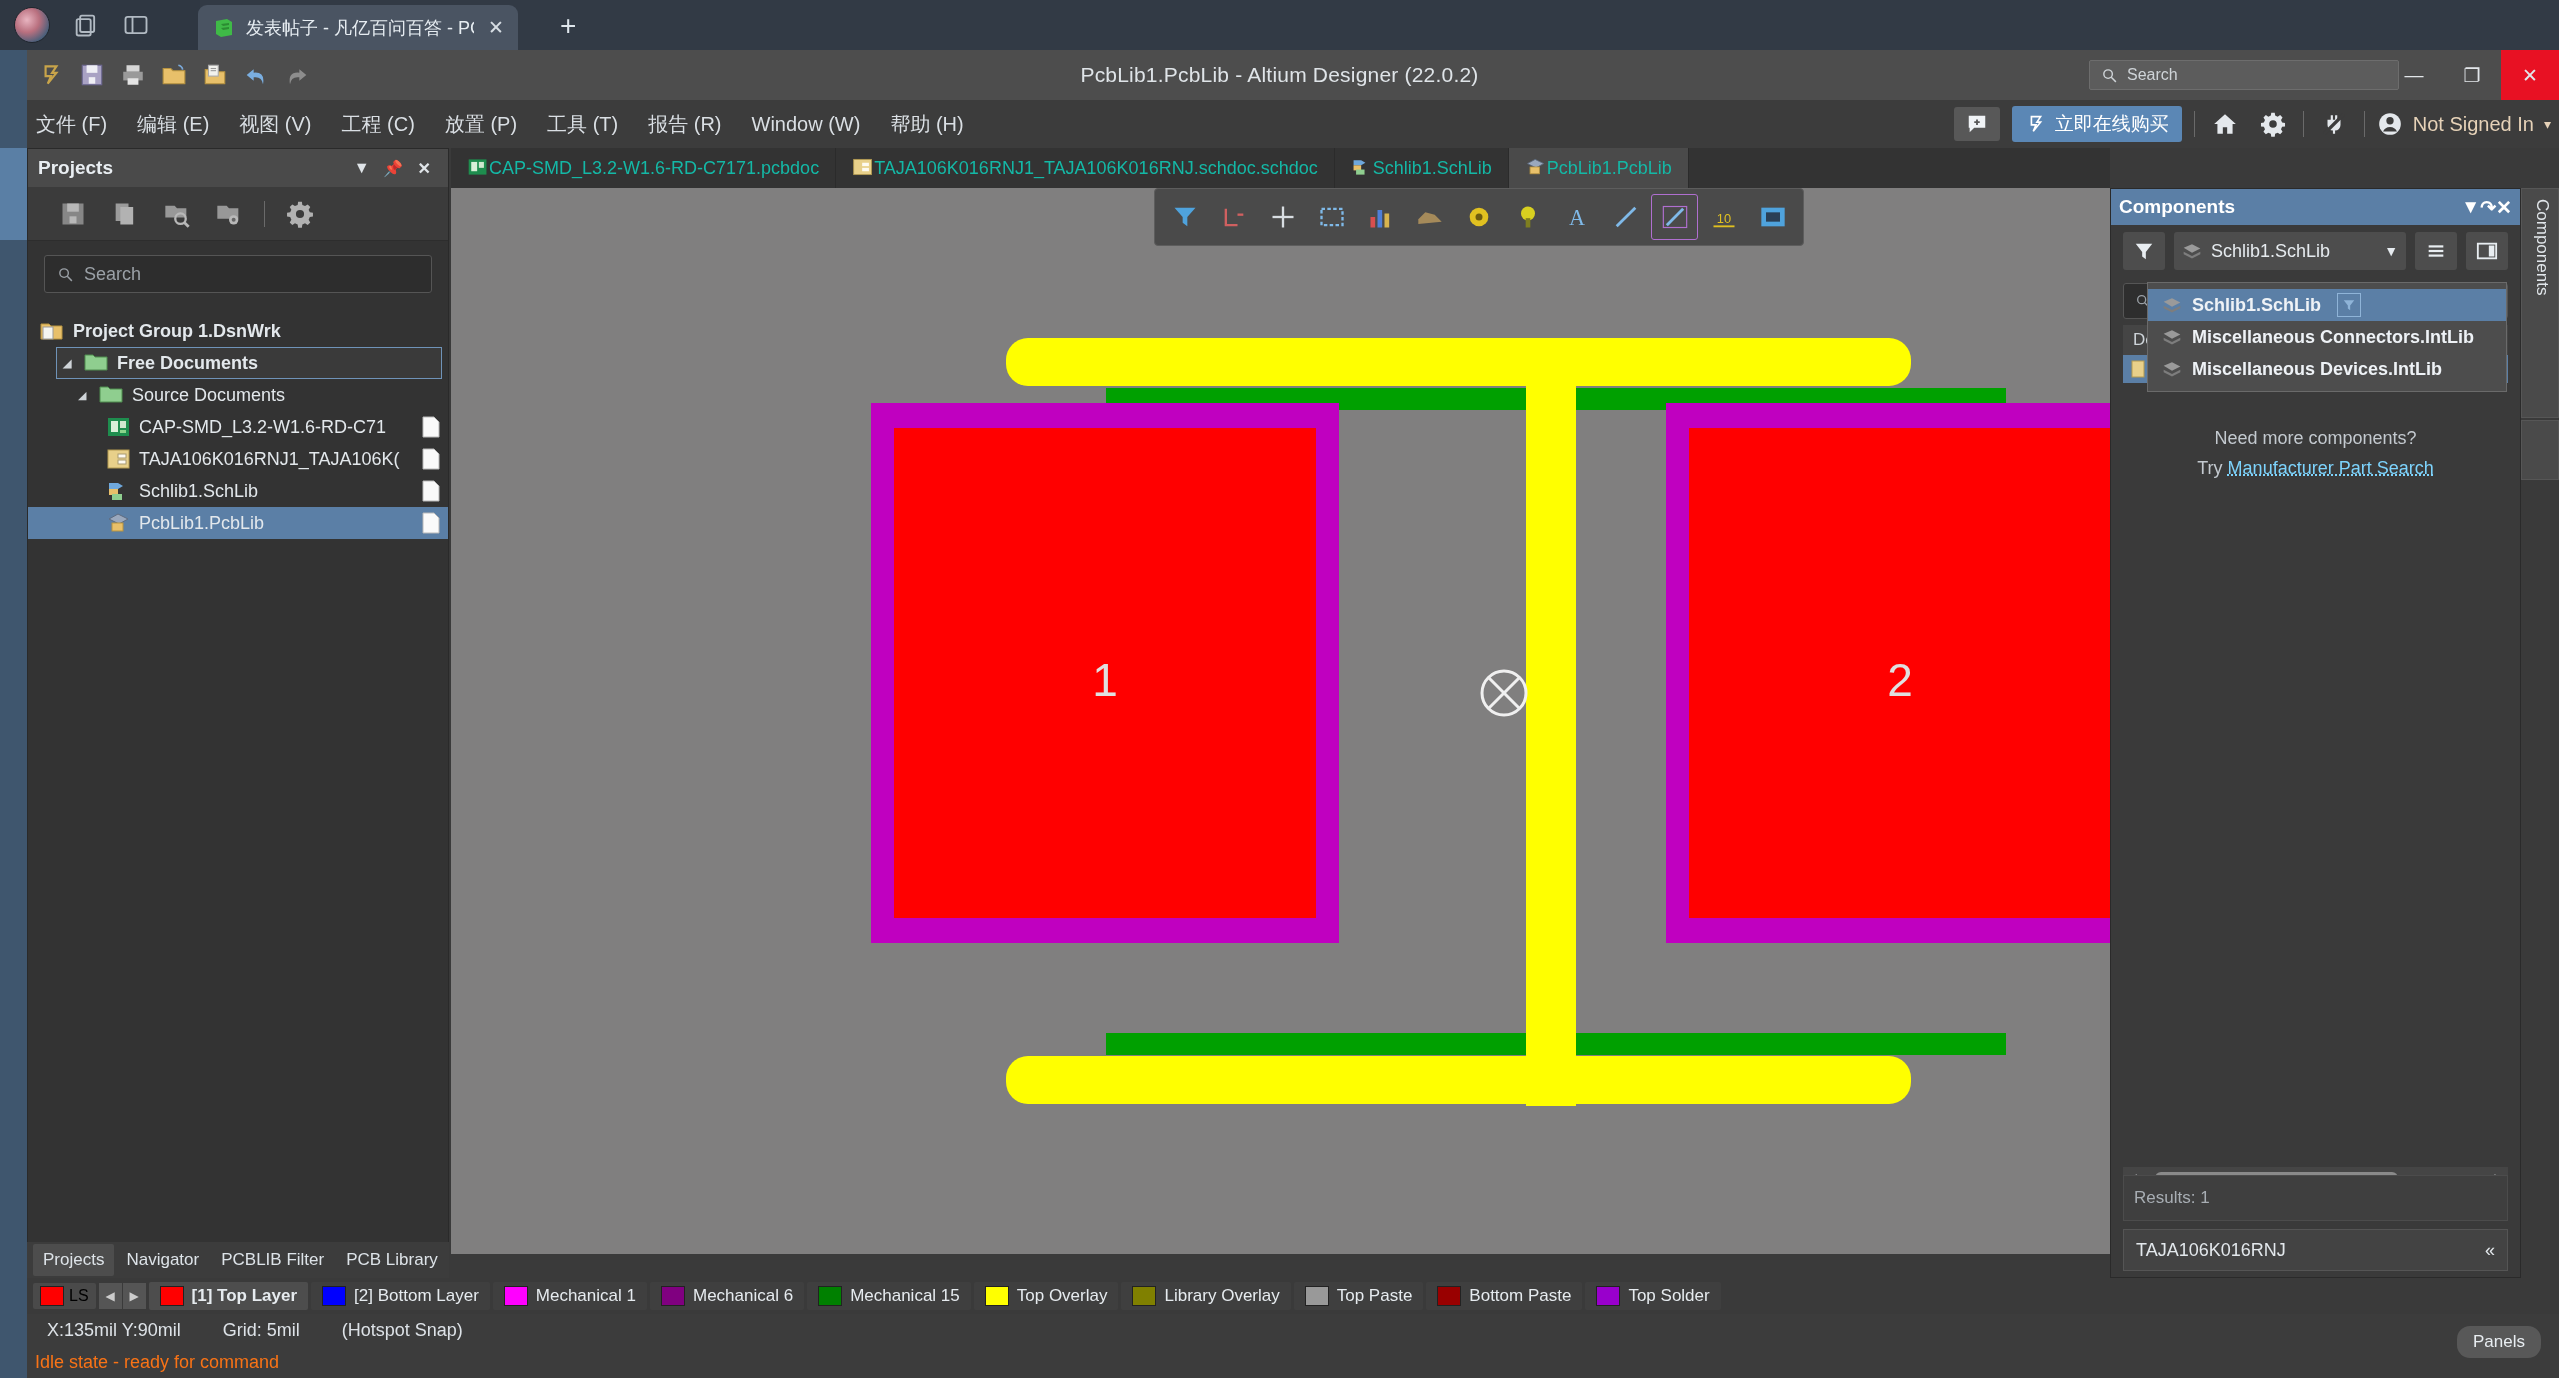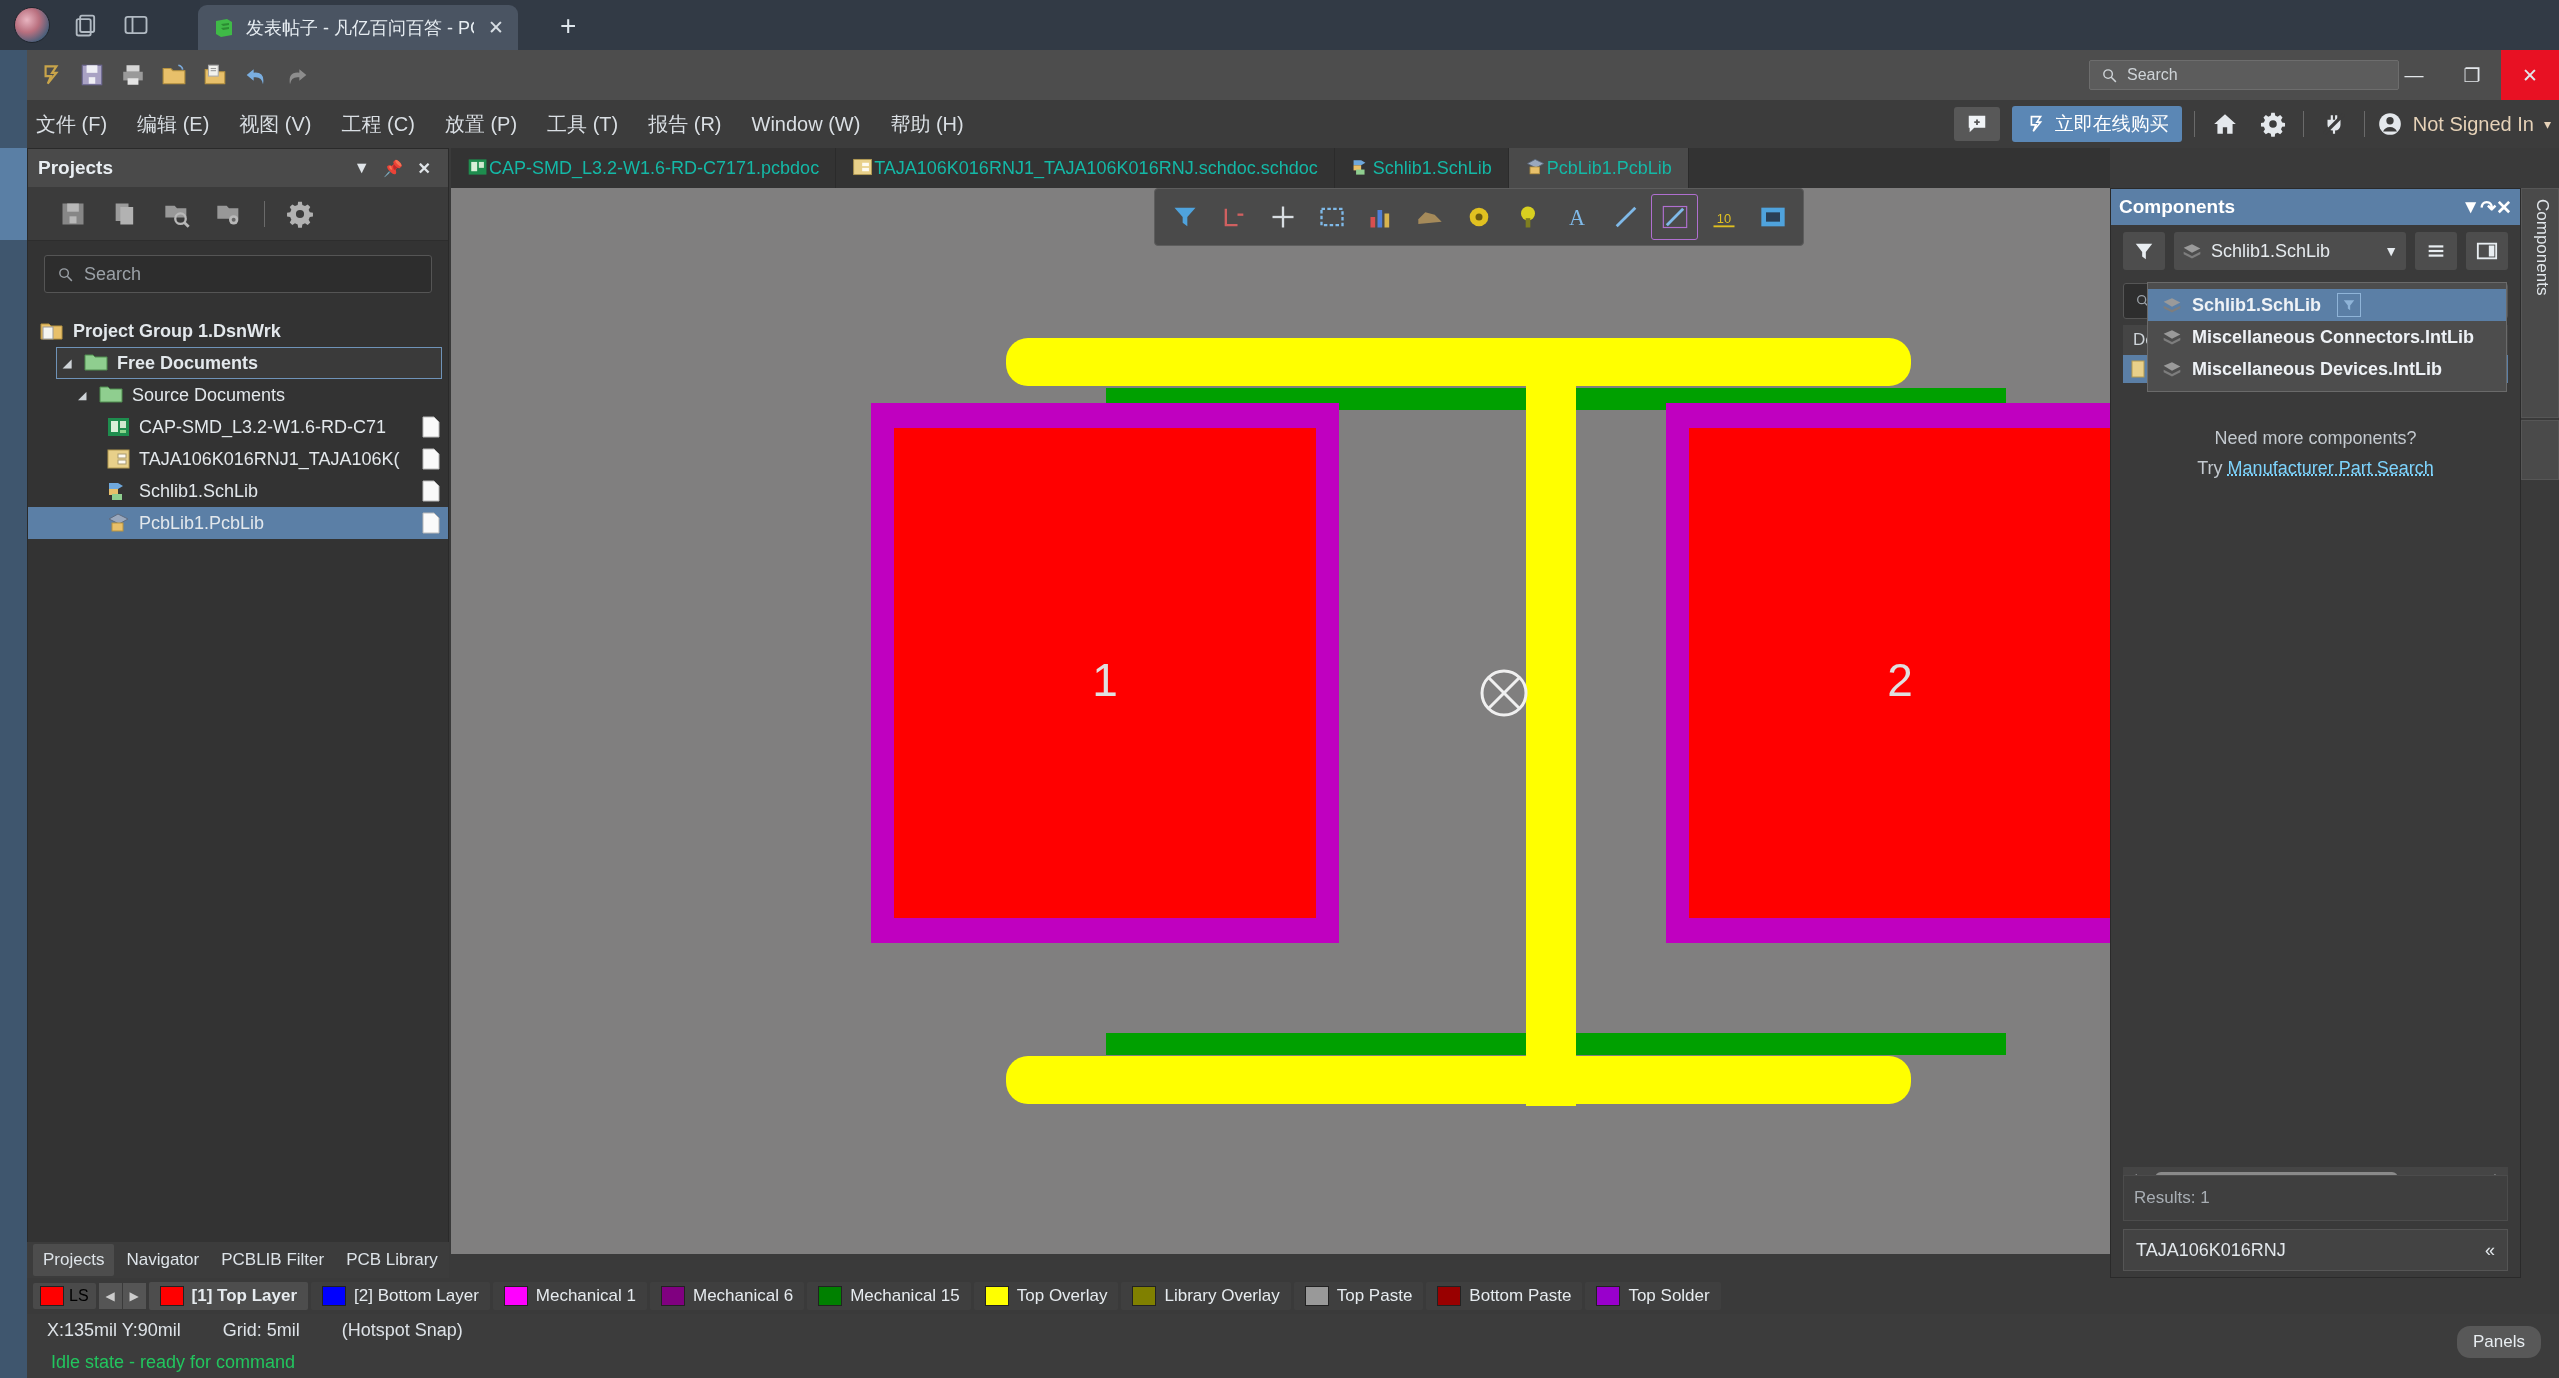--- a/index.html
+++ b/index.html
@@ -142,21 +142,21 @@
   .arrbox { display: flex; gap: 1px; }
   .arrbtn { width: 23px; height: 26px; background: #555; color: #ccc; display: flex; align-items: center;
     justify-content: center; font-size: 12px; }
   .ltab { display: flex; align-items: center; gap: 8px; padding: 4px 11px; color: #e6ebef; font-size: 17px;
     background: #3f3f3f; border-radius: 2px; white-space: nowrap;}
   .ltab.active { background: #4d4d4d; font-weight: bold; }
 
   
   .status { position: absolute; left: 27px; bottom: 0; right: 0; height: 64px; background: #3c3c3c; }
   .status-row1 { display: flex; align-items: center; height: 32px; color: #dde2e7; font-size: 18px; padding-left: 20px; gap: 42px; }
-  .status-row2 { display: flex; align-items: center; height: 32px; color: #22c55e; font-size: 18px; padding-left: 24px; }
+  .status-row2 { display: flex; align-items: center; height: 32px; color: #f97316; font-size: 18px; padding-left: 8px; }
   .panels-btn { position: absolute; right: 18px; top: 12px; background: #585858; color: #e8edf1;
     font-size: 17px; padding: 6px 16px; border-radius: 13px; }
 
   
   .components { position: absolute; right: 38px; top: 188px; width: 411px; bottom: 100px;
     background: #3a3a3a; border: 1px solid #2a2a2a; }
   .comp-head { height: 36px; background: #5b7fa6; display: flex; align-items: center; padding: 0 8px;
     color: #fff; font-size: 19px; font-weight: bold; }
   .comp-toolbar { height: 52px; display: flex; align-items: center; gap: 9px; padding: 0 12px; }
   .ct-btn { width: 42px; height: 38px; background: #4d4d4d; border-radius: 3px; display: flex;
@@ -274,20 +274,21 @@
         <svg width="28" height="28" viewBox="0 0 24 24">
             <path d="M10 7 L4 12 L10 17 L10 14 Q17 13 18 20 Q20 9 10 10 Z" fill="#7aaee0"></path>
           </svg>
       </div>
       <div class="qat-btn">
         <svg width="28" height="28" viewBox="0 0 24 24">
             <path d="M14 7 L20 12 L14 17 L14 14 Q7 13 6 20 Q4 9 14 10 Z" fill="#8d8d8d"></path>
           </svg>
       </div>
     </div>
+    <div class="title-text">PcbLib1.PcbLib - Altium Designer (22.0.2)</div>
     <div class="title-search">
       <svg width="17" height="17" viewBox="0 0 24 24" fill="none" stroke="#cfd4d8" stroke-width="2">
           <circle cx="10" cy="10" r="6"></circle>
           <line x1="14.5" y1="14.5" x2="21" y2="21"></line>
         </svg>
       <span>Search</span>
     </div>
     <div class="win-btns">
       <div class="win-btn">—</div>
       <div class="win-btn">❐</div>

